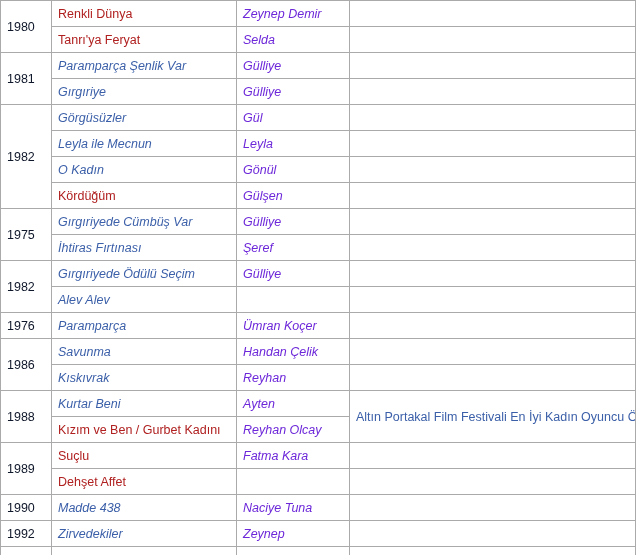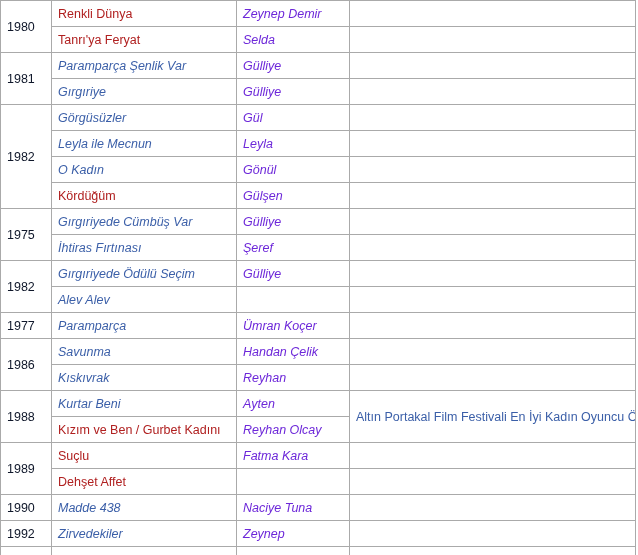--- a/index.html
+++ b/index.html
@@ -116,21 +116,21 @@
         <td class="title-cell blue">Gırgıriyede Ödülü Seçim</td>
         <td class="role-cell">Gülliye</td>
         <td class="award-cell"></td>
       </tr>
       <tr>
         <td class="title-cell blue">Alev Alev</td>
         <td class="role-cell"></td>
         <td class="award-cell"></td>
       </tr>
       <tr>
-        <td class="year-cell">1977</td>
+        <td class="year-cell">1976</td>
         <td class="title-cell blue">Paramparça</td>
         <td class="role-cell">Ümran Koçer</td>
         <td class="award-cell"></td>
       </tr>
       <tr>
         <td class="year-cell" rowspan="2">1986</td>
         <td class="title-cell blue">Savunma</td>
         <td class="role-cell">Handan Çelik</td>
         <td class="award-cell"></td>
       </tr>

